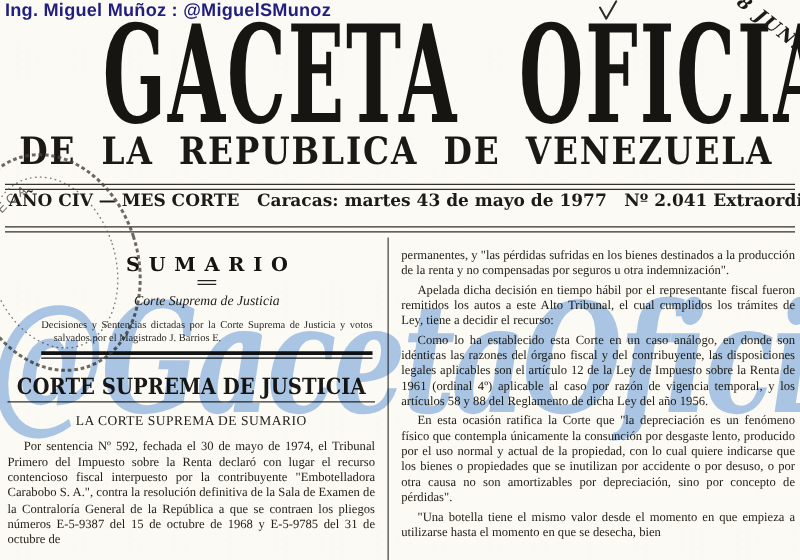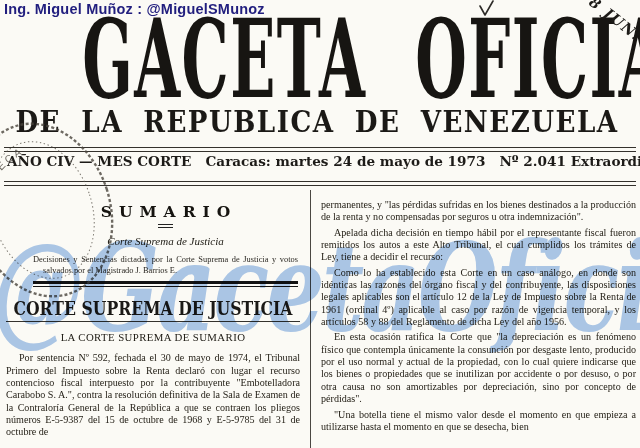--- a/index.html
+++ b/index.html
@@ -119,21 +119,21 @@
   <svg class="pen-check" width="24" height="17" viewBox="0 0 24 17">
     <polyline points="3,6 8,15 16,1" fill="none" stroke="#2d2b28" stroke-width="1.6" stroke-linecap="round" stroke-linejoin="round"></polyline>
   </svg>
 
   <div class="credit">Ing. Miguel Muñoz : @MiguelSMunoz</div>
   <div class="masthead">GACETA OFICIAL</div>
   <div class="subtitle">DE LA REPUBLICA DE VENEZUELA</div>
 
   <div class="rule rule-top"></div>
   <div class="dateline">
-    <span>AÑO CIV — MES CORTE</span><span>Caracas: martes 24 de mayo de 1973</span><span>Nº 2.041 Extraordinario</span>
+    <span>AÑO CIV — MES CORTE</span><span>Caracas: martes 43 de mayo de 1977</span><span>Nº 2.041 Extraordinario</span>
   </div>
   <div class="rule rule-bottom"></div>
 
   <div class="columns">
 
     <div class="col-left">
       <div class="sumario-wrap">
         <div class="sumario-heading">SUMARIO</div>
         <div class="sumario-dash"></div>
         <div class="sumario-court">Corte Suprema de Justicia</div>

